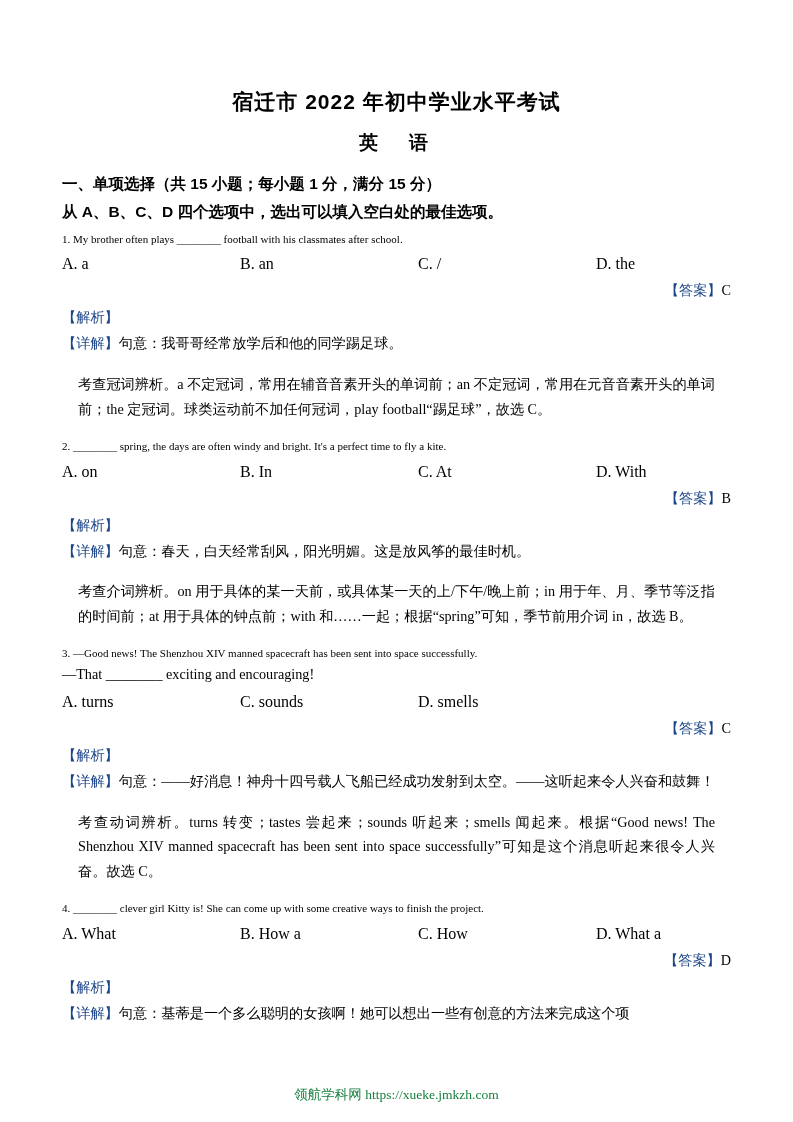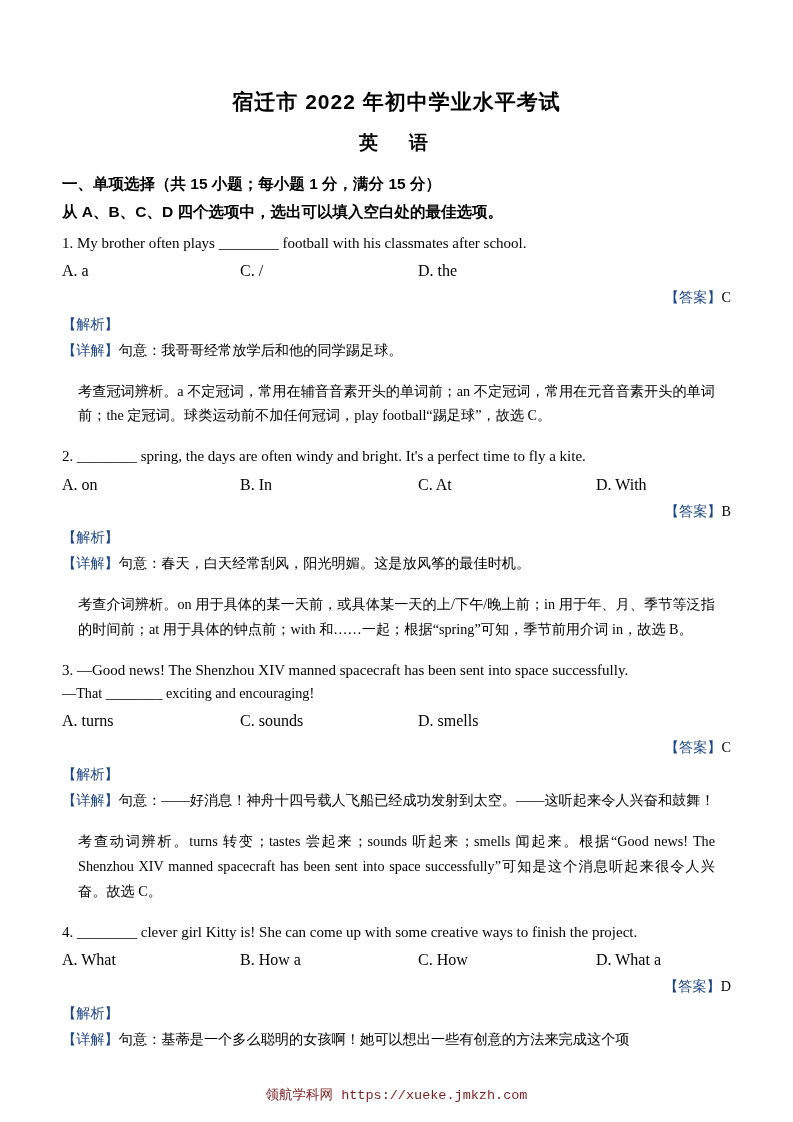--- a/index.html
+++ b/index.html
@@ -46,21 +46,21 @@
     line-height: 1.6;
   }
   .section-heading2 {
     font-family: "Liberation Sans", sans-serif;
     font-weight: bold;
     font-size: 15.5px;
     margin: 3px 0 6px 0;
     line-height: 1.6;
   }
   .qline {
-    font-size: 15px;
+    font-size: 11px;
     line-height: 1.62;
     margin: 4px 0 0 0;
   }
   .cont-line {
     font-size: 14.2px;
     line-height: 1.62;
     margin: 0;
   }
   .options {
     display: flex;
@@ -104,39 +104,40 @@
     margin: 16px;
     text-align: justify;
   }
   .footer {
     position: absolute;
     left: 0;
     bottom: 18px;
     width: 793px;
     text-align: center;
     font-size: 13.5px;
-    color: #7f1d1d;
-    font-family: Liberation Mono, monospace;
+    color: #15803d;
+    font-family: Liberation Serif, serif;
   }
 </style>
 </head>
 <body>
 
 <div class="page">
 
   <div class="doc-title">宿迁市 2022 年初中学业水平考试</div>
   <div class="doc-subtitle">英　语</div>
 
   <div class="section-heading">一、单项选择（共 15 小题；每小题 1 分，满分 15 分）</div>
   <div class="section-heading2">从 A、B、C、D 四个选项中，选出可以填入空白处的最佳选项。</div>
 
   <div>
     <div class="qline">1. My brother often plays ________ football with his classmates after school.</div>
     <div class="options">
       <span class="opt-a">A. a</span>
+      <span class="opt-b">B. an</span>
       <span class="opt-c">C. /</span>
       <span class="opt-d">D. the</span>
     </div>
     <div class="answer">
       <span class="tag">【答案】</span><span class="ans-val">C</span>
     </div>
     <div class="analysis">
       <span class="tag">【解析】</span>
     </div>
     <div class="detail">

